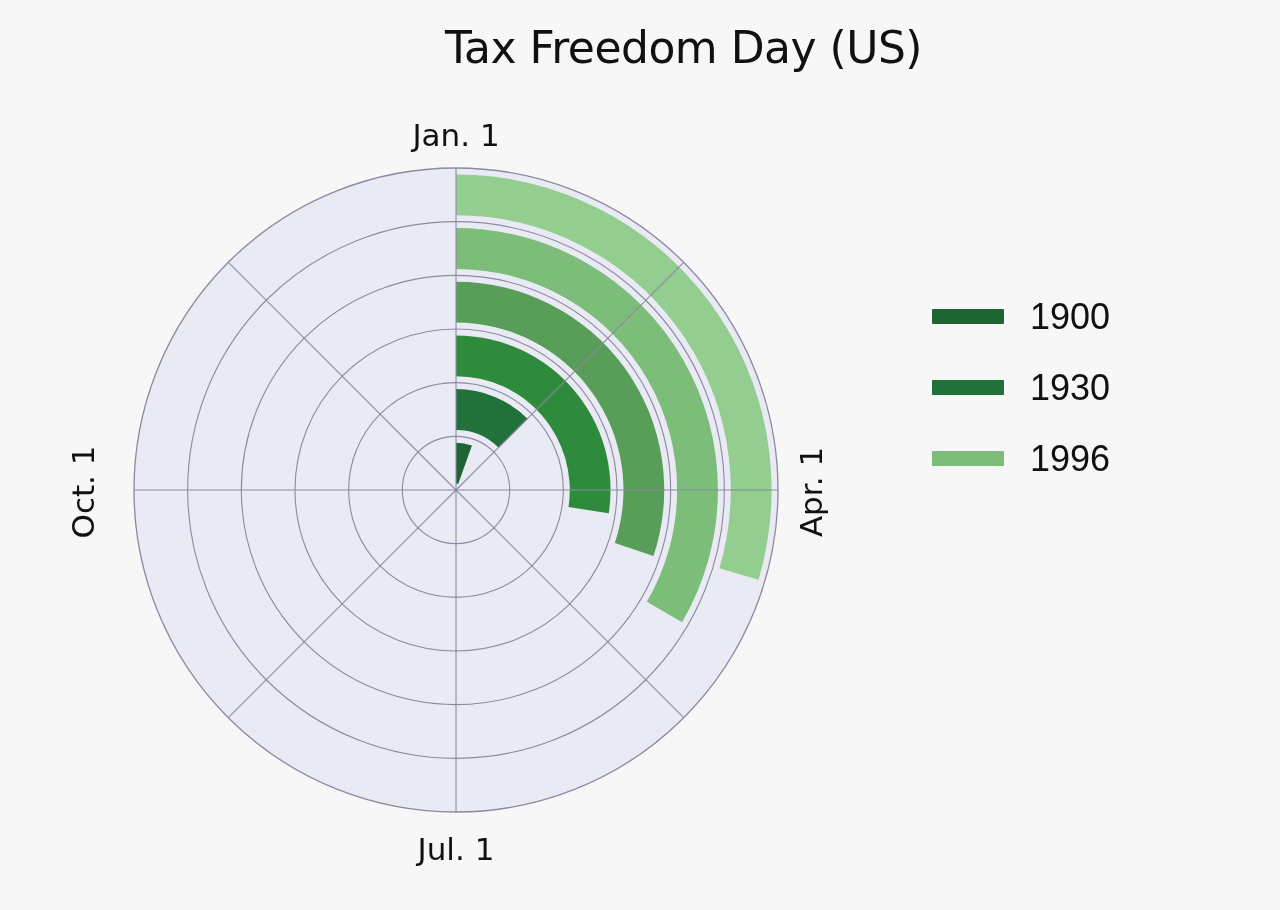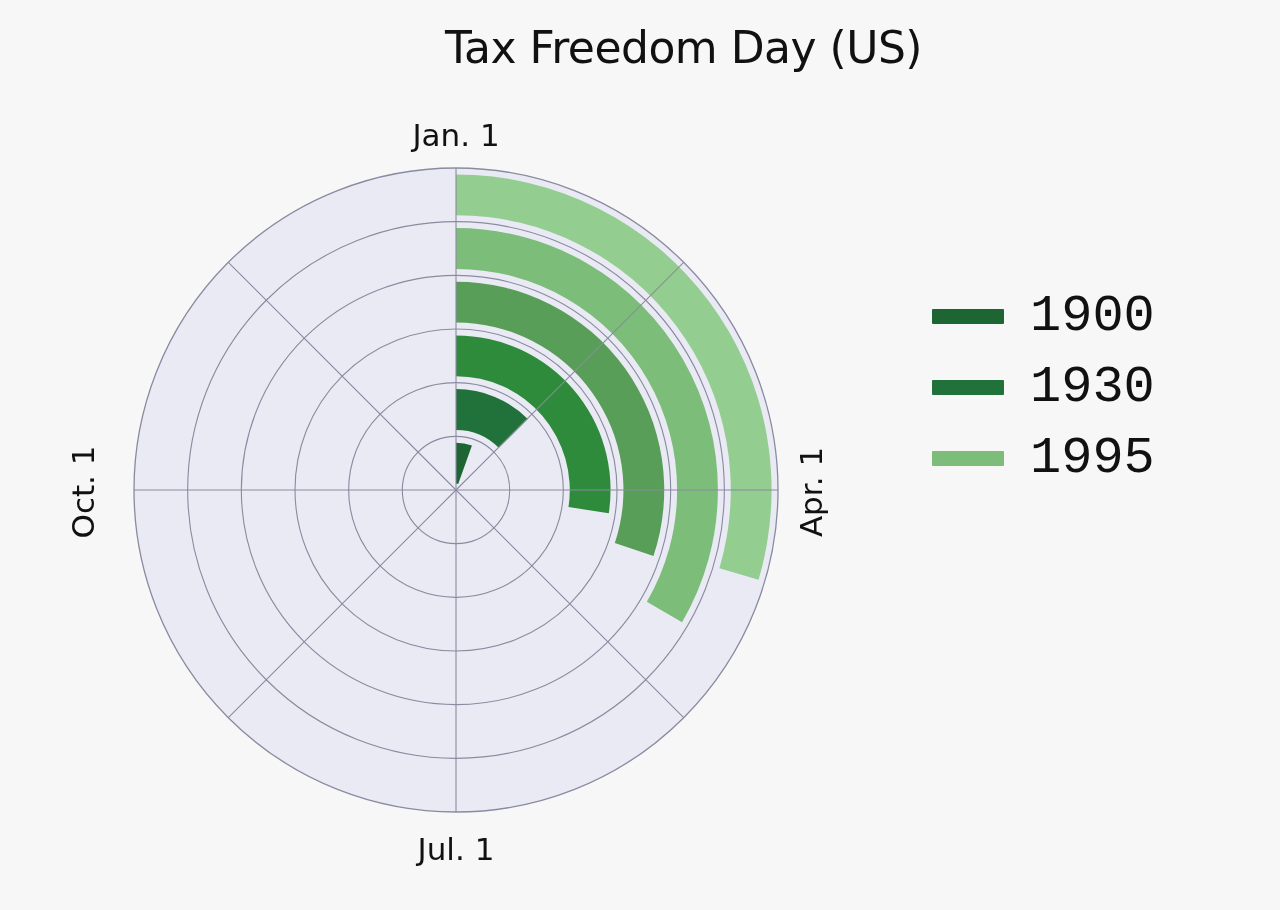--- a/index.html
+++ b/index.html
@@ -75,22 +75,22 @@
     height: 71px;
   }
   .legend-swatch {
     width: 72px;
     height: 15px;
     border-radius: 1px;
     margin-right: 26px;
     flex: 0 0 auto;
   }
   .legend-label {
-    font-family: Liberation Mono, monospace;
-    font-size: 52px;
+    font-family: Liberation Sans, sans-serif;
+    font-size: 36px;
     color: #111111;
     line-height: 1;
   }
 </style>
 </head>
 <body>
 
 <div id="figure">
 
   <div class="chart-title">Tax Freedom Day (US)</div>
@@ -135,17 +135,17 @@
       <div class="legend-row">
         <span class="legend-swatch" style="background: rgb(29, 101, 51);"></span>
         <span class="legend-label">1900</span>
       </div>
       <div class="legend-row">
         <span class="legend-swatch" style="background: rgb(33, 113, 58);"></span>
         <span class="legend-label">1930</span>
       </div>
       <div class="legend-row">
         <span class="legend-swatch" style="background: rgb(123, 189, 121);"></span>
-        <span class="legend-label">1995</span>
+        <span class="legend-label">1996</span>
       </div>
     </div>
 
 </div>
 
 </body></html>

